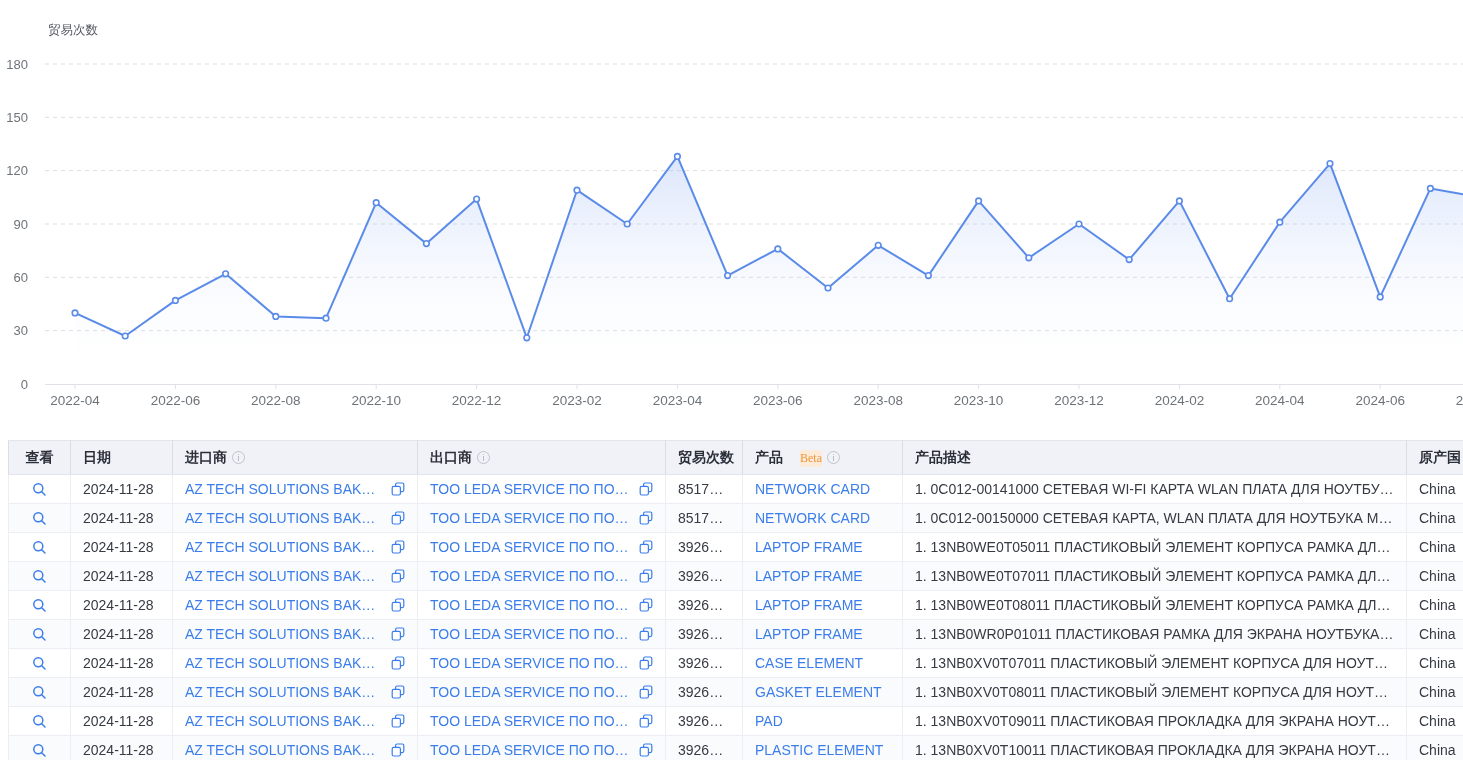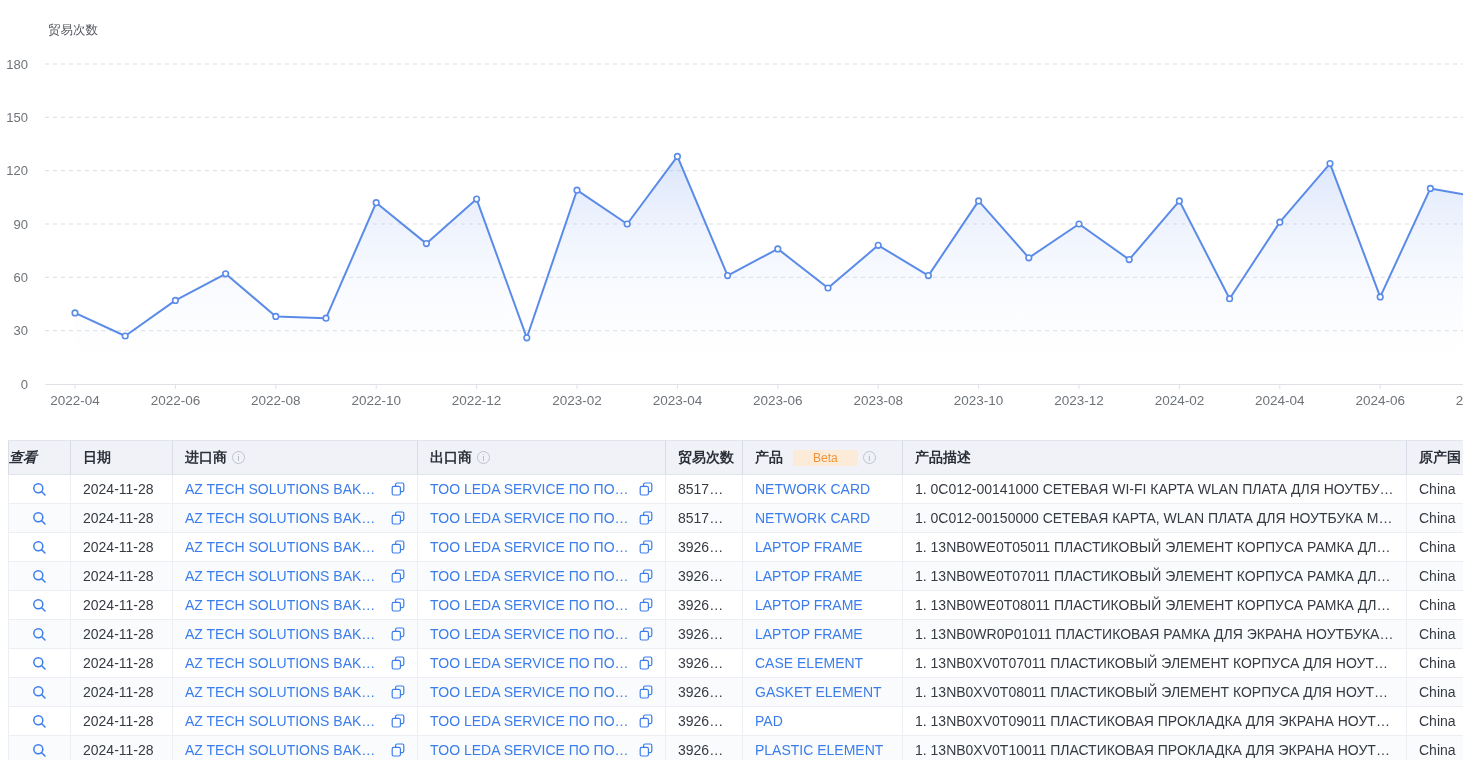--- a/index.html
+++ b/index.html
@@ -30,21 +30,21 @@
     font-weight: 700;
     text-align: left;
     padding: 0 12px;
     color: #2b2f38;
     border-top: 1px solid #e2e5ec;
     border-bottom: 1px solid #e2e5ec;
     border-left: 1px solid #d9dde7;
     border-right: 1px solid #d9dde7;
     white-space: nowrap; overflow: hidden;
   }
-  thead th.center { text-align: left; padding: 0 0; font-style: italic; }
+  thead th.center { text-align: center; padding: 0 0; }
   tbody td {
     height: 29px;
     padding: 0 12px;
     border: 1px solid #eceef4;
     white-space: nowrap;
     overflow: hidden;
     text-overflow: ellipsis;
     background: #ffffff;
   }
   tbody tr:nth-child(even) td { background: #fafbfc; }
@@ -59,23 +59,23 @@
   .view-btn { display: inline-flex; cursor: pointer; vertical-align: middle; }
   .info-icon {
     display: inline-flex; align-items: center; justify-content: center;
     width: 13px; height: 13px;
     border: 1px solid #bfc4ce; border-radius: 50%;
     color: #abb1bc; font-size: 9px; font-weight: 400;
     margin-left: 5px; vertical-align: 1px; cursor: pointer;
   }
   .beta-badge {
     display: inline-block;
-    margin-left: 10px; padding: 1px 20px;
+    margin-left: 17px; padding: 1px 0;
     border-radius: 2px;
-    font-size: 12px; font-weight: 400;
+    font-size: 12px; font-weight: 400; font-family: Liberation Serif, serif;
   }
   .h-scrollbar {
     height: 6px; width: 1447px;
     margin-top: 1px;
     border-radius: 3px;
     background: #cbd3df;
     cursor: pointer;
   }
 </style>
 </head>

